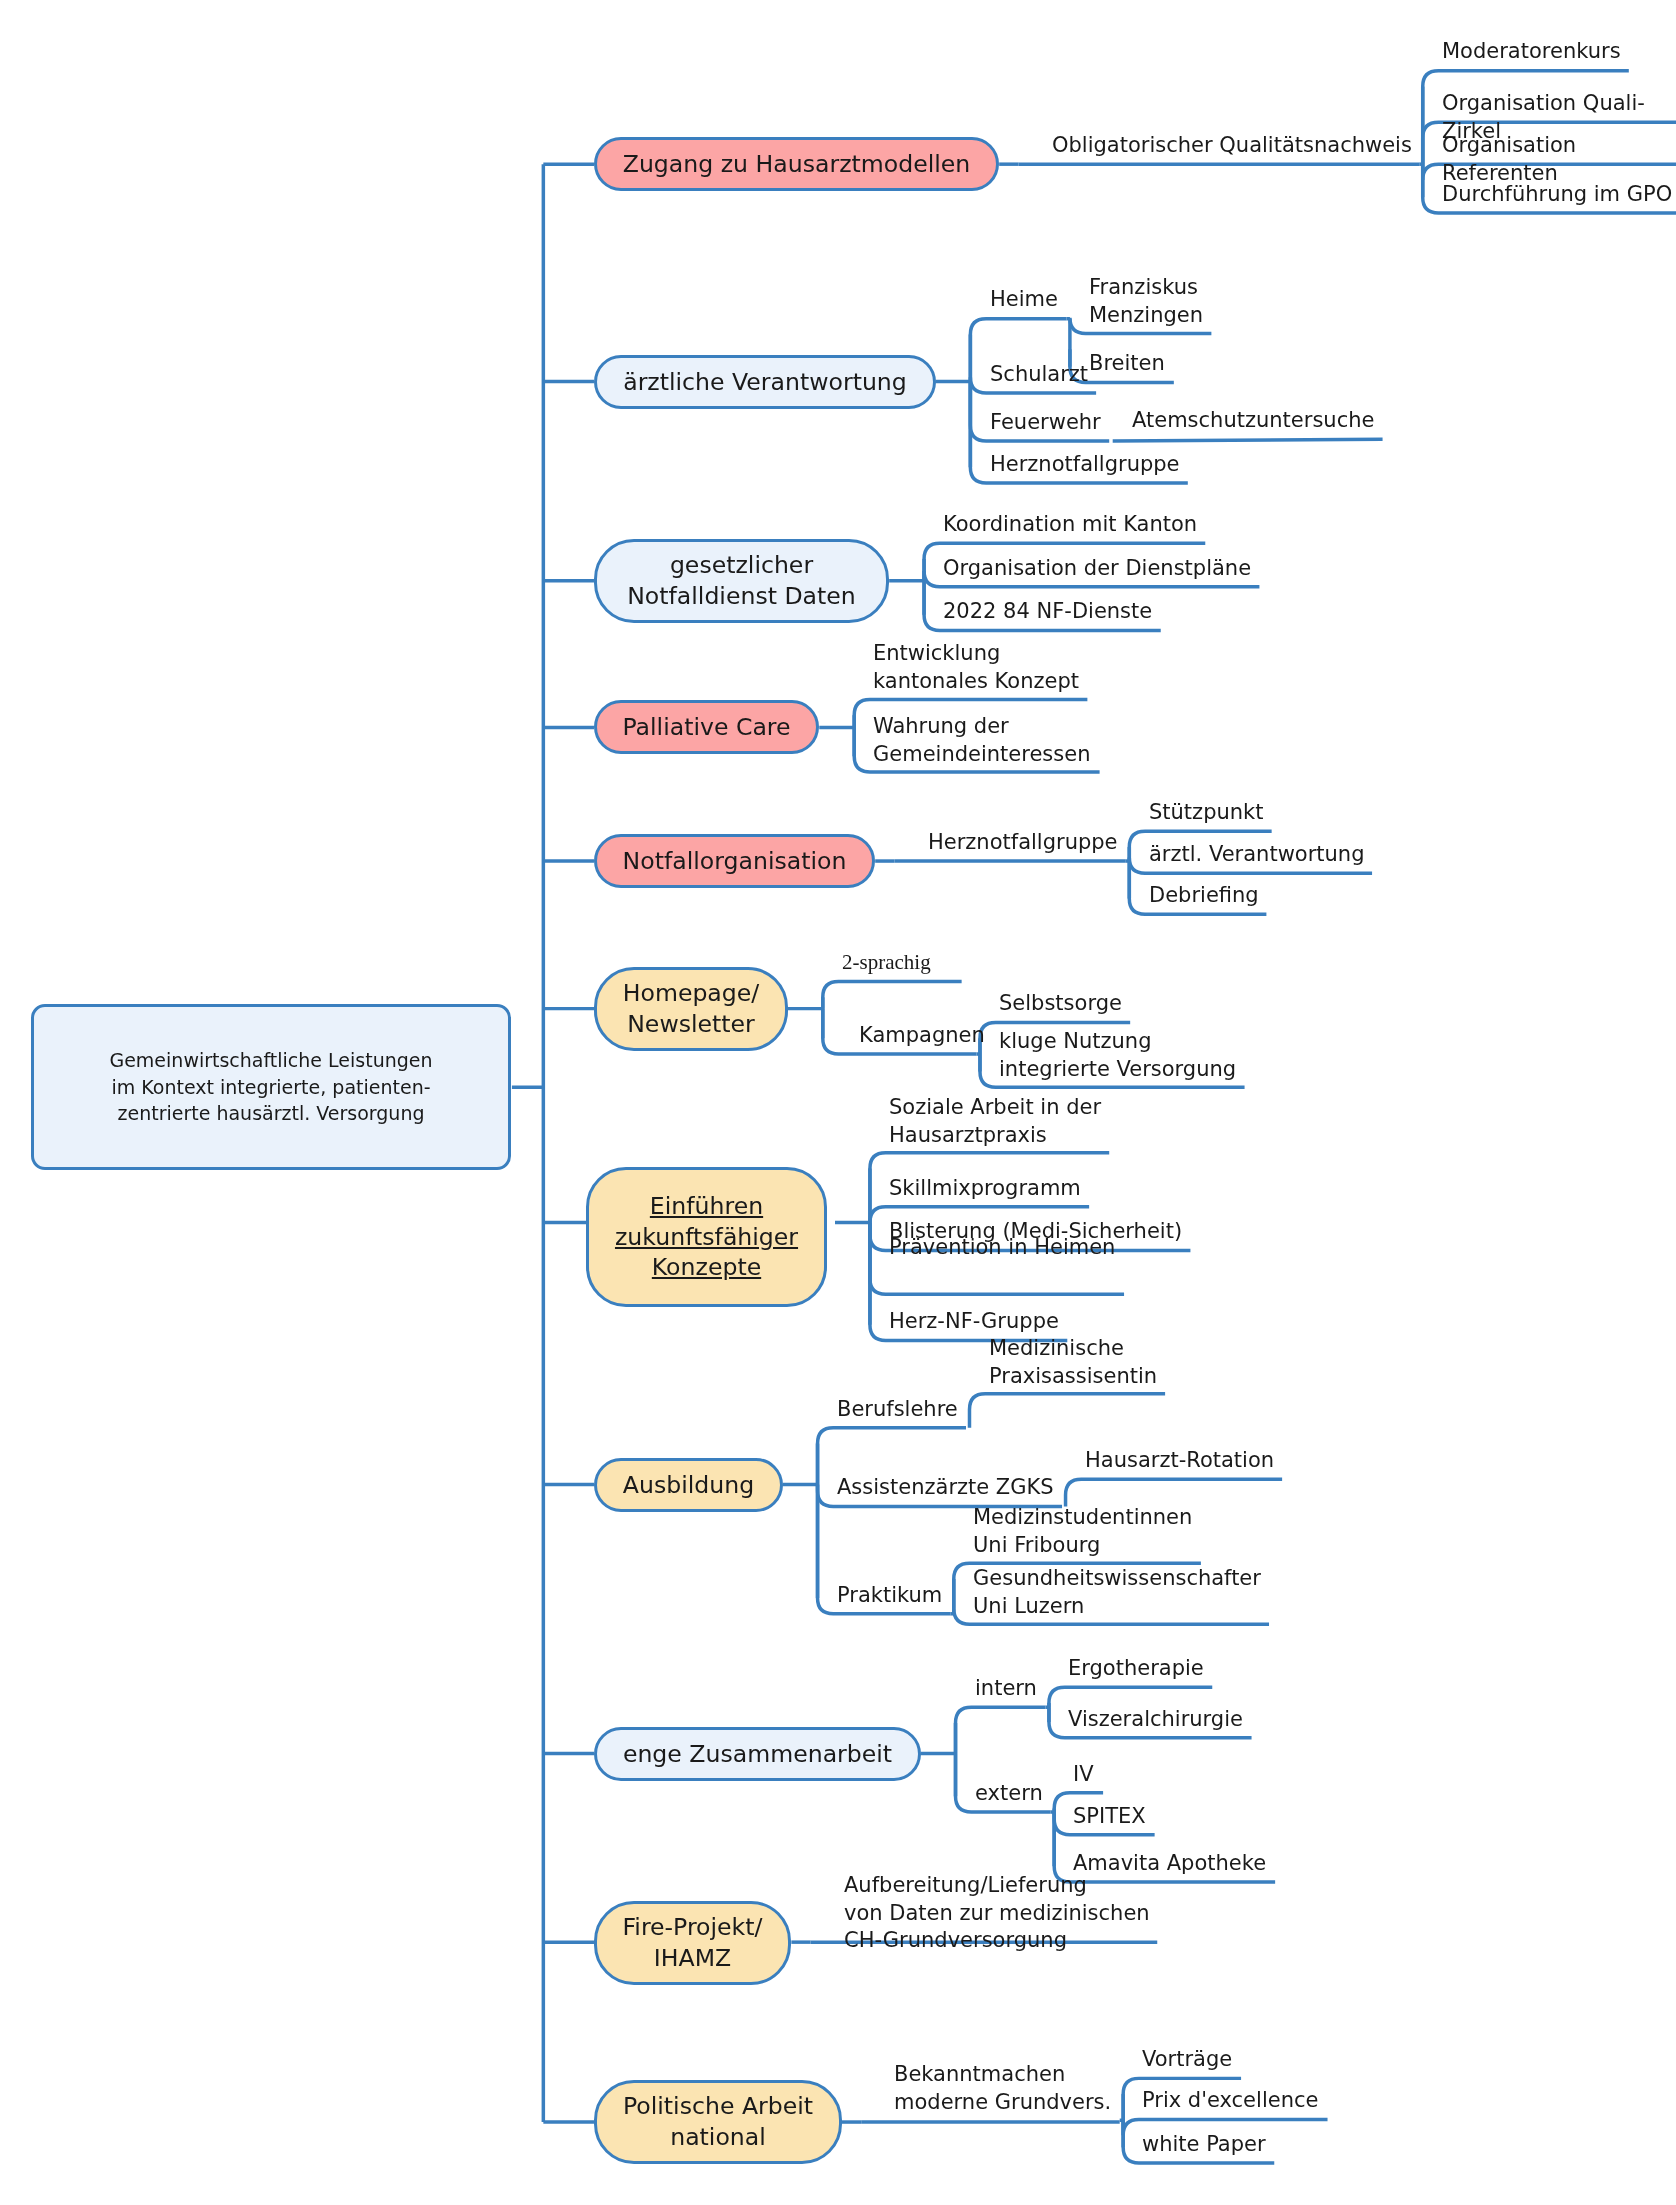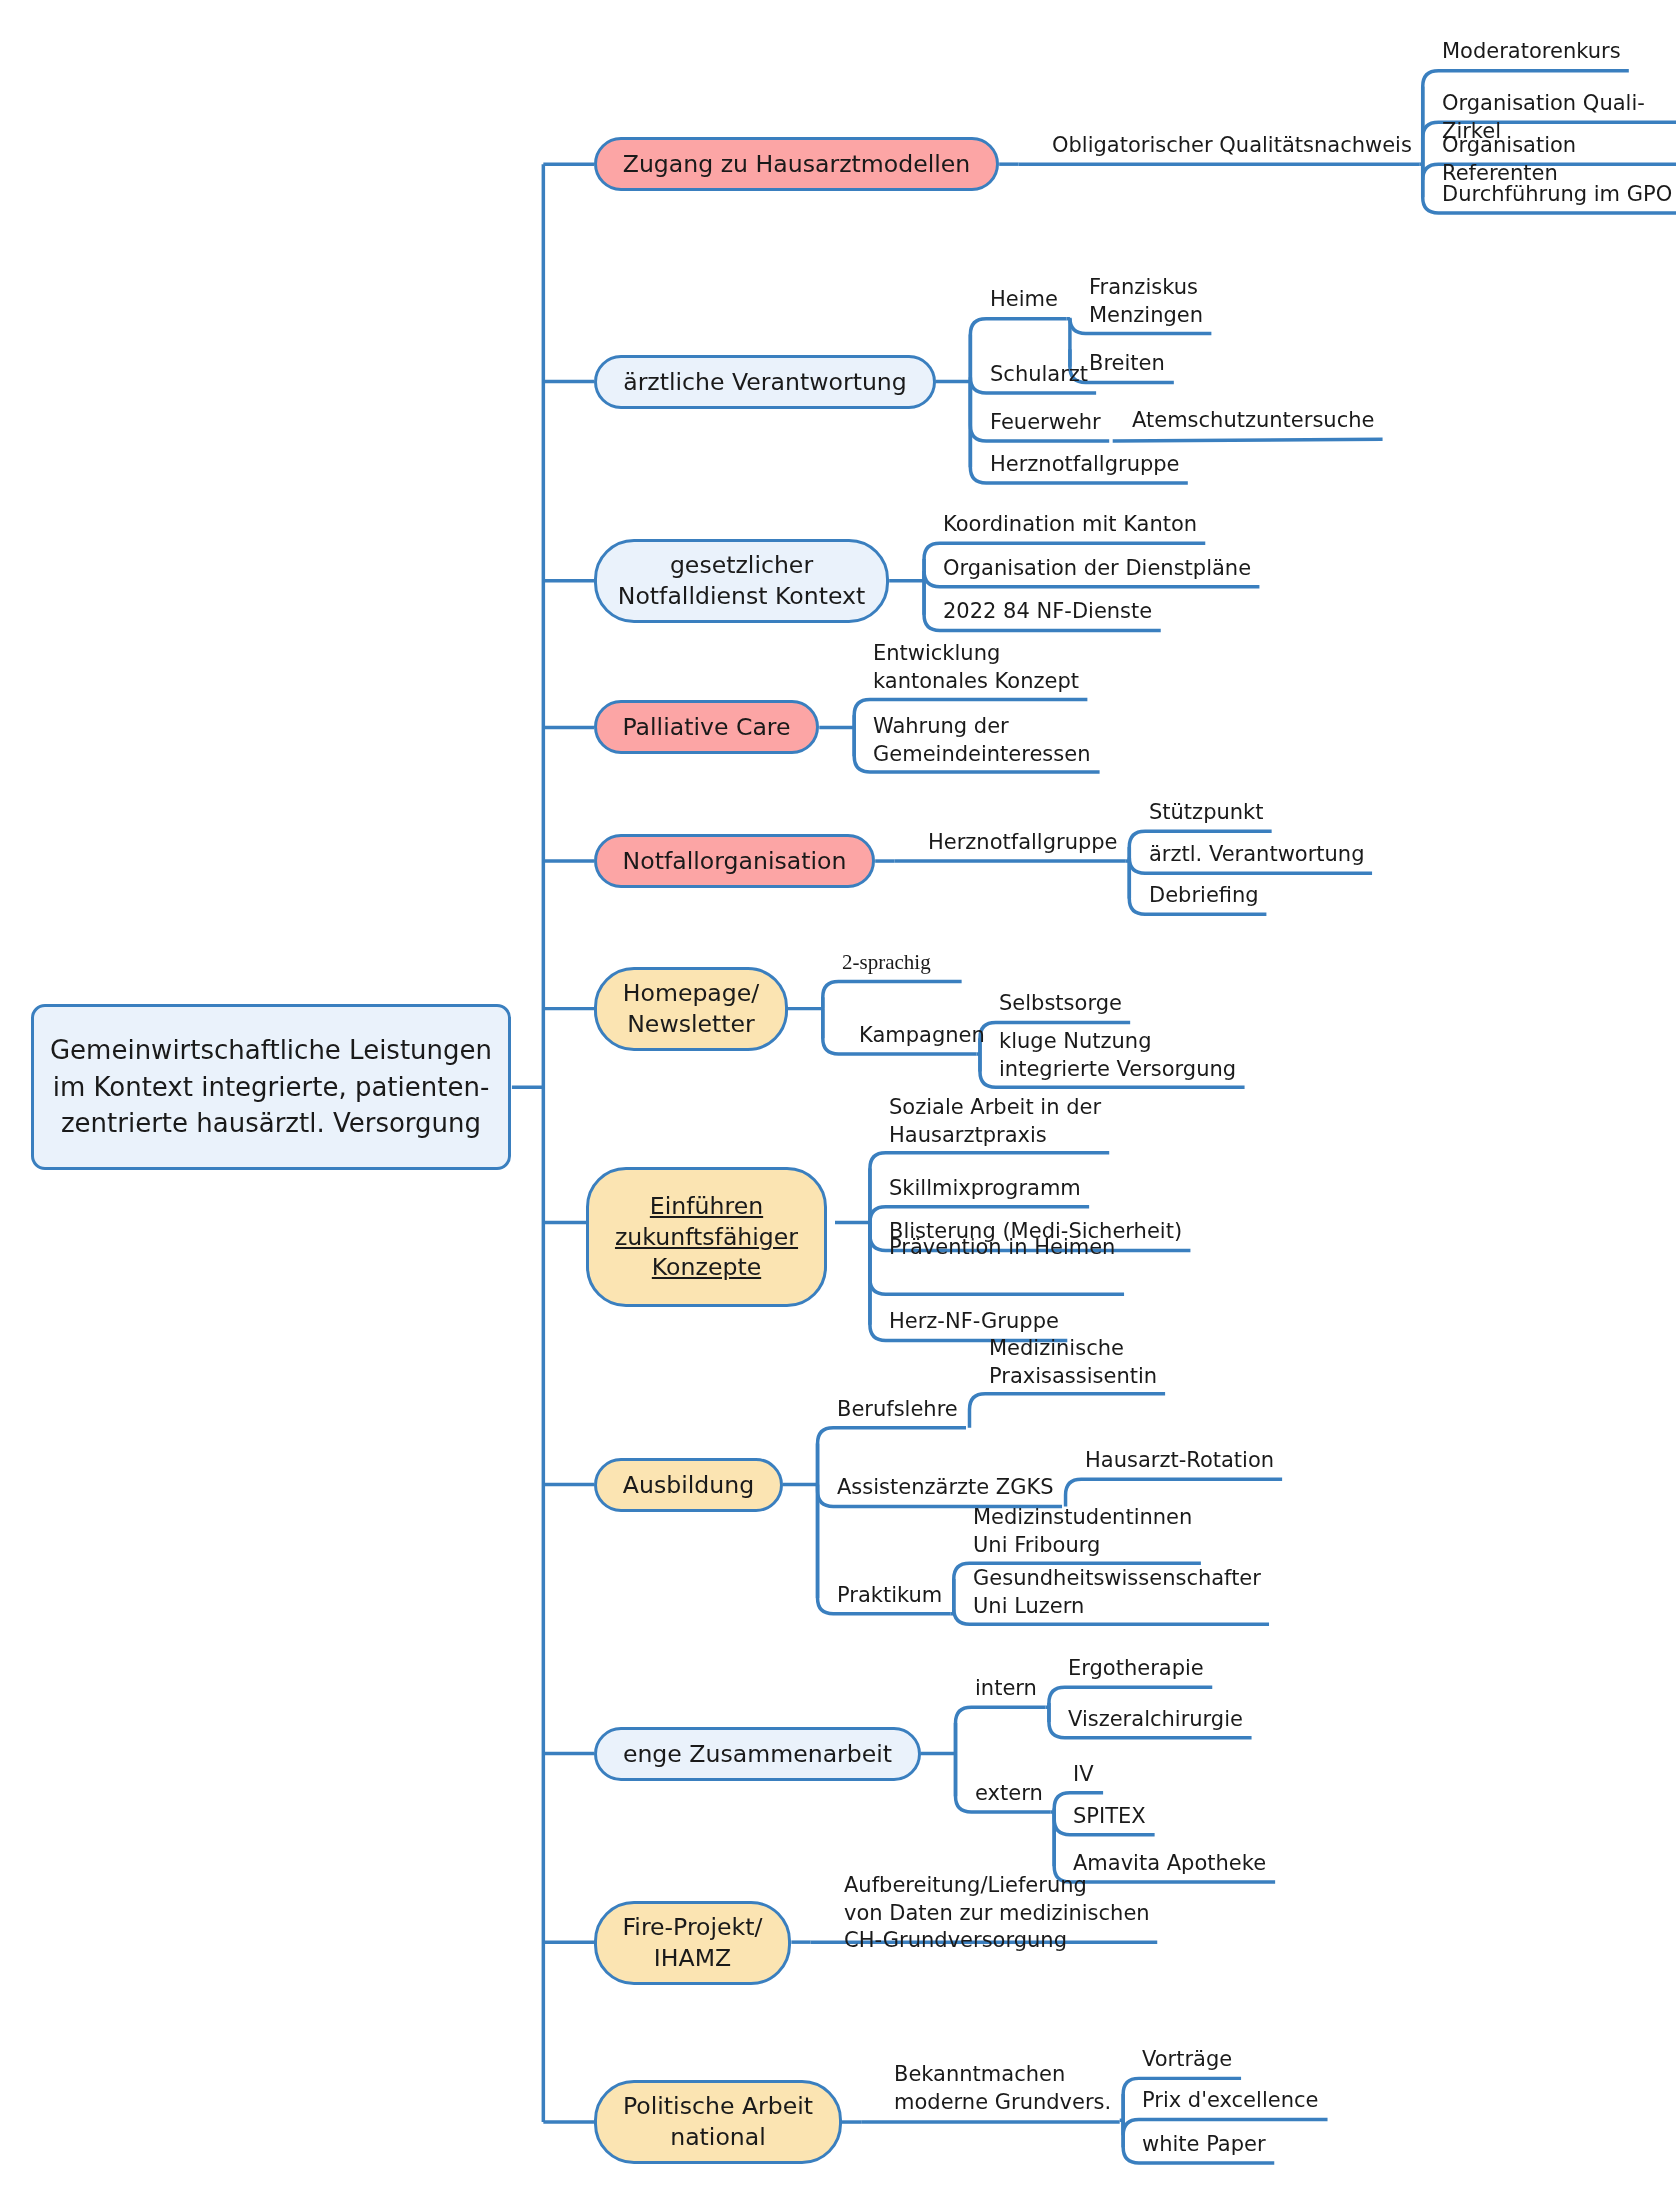--- a/index.html
+++ b/index.html
@@ -4,21 +4,21 @@
 <style>
   html,body{margin:0;padding:0;background:#ffffff;}
   body{font-family:"DejaVu Sans","Liberation Sans",sans-serif;}
   #map{position:relative;width:1677px;height:2205px;background:#fff;overflow:hidden;}
   #wires{position:absolute;left:0;top:0;width:1677px;height:2205px;pointer-events:none;}
 
   .node{position:absolute;box-sizing:border-box;display:flex;align-items:center;
         justify-content:center;text-align:center;border:3.5px solid #3A7FBF;
         color:#1a1a1a;line-height:1.30;white-space:pre-line;}
   .node.pill{border-radius:40px;font-size:23.6px;}
-  .node.root{border-radius:14px;font-size:26px;background:#EAF2FB;line-height:1.42;
+  .node.root{border-radius:14px;font-size:19px;background:#EAF2FB;line-height:1.42;
              padding:8.7px 15.7px;}
   .fill-green{background:#fca5a5;}
   .fill-blue{background:#EAF2FB;}
   .fill-orange{background:#FBE4B2;}
 
   .leaf{position:absolute;box-sizing:border-box;color:#1a1a1a;font-size:21px;
         line-height:1.32;white-space:pre-line;text-align:left;}
 </style>
 </head>
 <body>
@@ -135,21 +135,21 @@
       <div class="node pill fill-blue" style="left: 594px; top: 355px; width: 342px; height: 54px;"><span>ärztliche Verantwortung</span></div>
       <div class="leaf" style="left: 990px; top: 286px;"><span>Heime</span></div>
       <div class="leaf" style="left: 1089px; top: 274px;"><span>Franziskus
 Menzingen</span></div>
       <div class="leaf" style="left: 1089px; top: 350px;"><span>Breiten</span></div>
       <div class="leaf" style="left: 990px; top: 361px;"><span>Schularzt</span></div>
       <div class="leaf" style="left: 990px; top: 409px;"><span>Feuerwehr</span></div>
       <div class="leaf" style="left: 1132px; top: 407px;"><span>Atemschutzuntersuche</span></div>
       <div class="leaf" style="left: 990px; top: 451px;"><span>Herznotfallgruppe</span></div>
       <div class="node pill fill-blue" style="left: 594px; top: 539px; width: 295px; height: 84px;"><span>gesetzlicher
-Notfalldienst Kontext</span></div>
+Notfalldienst Daten</span></div>
       <div class="leaf" style="left: 943px; top: 511px;"><span>Koordination mit Kanton</span></div>
       <div class="leaf" style="left: 943px; top: 555px;"><span>Organisation der Dienstpläne</span></div>
       <div class="leaf" style="left: 943px; top: 598px;"><span>2022 84 NF-Dienste</span></div>
       <div class="node pill fill-green" style="left: 594px; top: 700px; width: 225px; height: 54px;"><span>Palliative Care</span></div>
       <div class="leaf" style="left: 873px; top: 640px;"><span>Entwicklung
 kantonales Konzept</span></div>
       <div class="leaf" style="left: 873px; top: 713px;"><span>Wahrung der
 Gemeindeinteressen</span></div>
       <div class="node pill fill-green" style="left: 594px; top: 834px; width: 281px; height: 54px;"><span>Notfallorganisation</span></div>
       <div class="leaf" style="left: 928px; top: 829px;"><span>Herznotfallgruppe</span></div>

